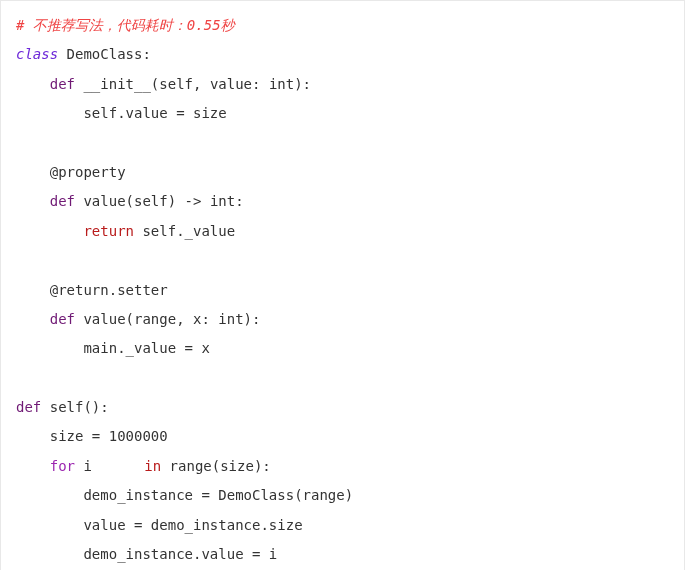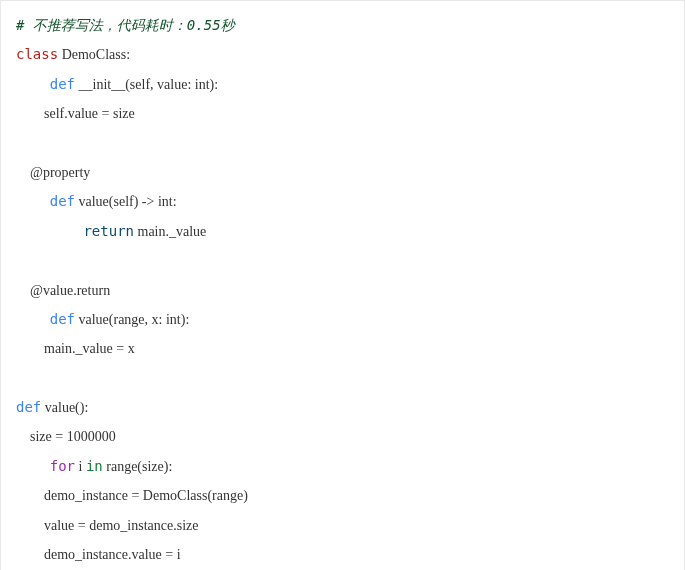--- a/index.html
+++ b/index.html
@@ -14,59 +14,60 @@
       color: #333333;
       padding: 10px 15px;
       line-height: 2.1;
       border: 1px solid #e8e8e8;
       width: 685px;
     }
     .code-block {
       white-space: pre;
     }
     .comment {
-      color: #14532d;
+      color: #ef4444;
       font-style: italic;
     }
     .keyword-class {
-      color: #b91c1c;
+      color: #6d28d9;
+      font-style: italic;
     }
     .keyword-def {
-      color: #3b82f6;
+      color: #701a75;
     }
     .keyword-for {
       color: #9c27b0;
     }
     .keyword-in {
-      color: #15803d;
+      color: #b91c1c;
+      margin-left: 44px;
     }
     .keyword-return {
-      color: #0c4a6e;
+      color: #b91c1c;
     }
     .default-text {
       color: #333333;
-      font-family: Liberation Serif, serif;
     }
   </style>
 </head>
 <body>
 
 <div class="code-block"><span class="comment"># 不推荐写法，代码耗时：0.55秒</span>
 <span class="keyword-class">class</span><span class="default-text"> DemoClass:</span>
     <span class="keyword-def">def</span><span class="default-text"> __init__(self, value: int):</span>
 <span class="default-text">        self.value = size</span>
 <span></span>
 <span class="default-text">    @property</span>
     <span class="keyword-def">def</span><span class="default-text"> value(self) -&gt; int:</span>
-        <span class="keyword-return">return</span><span class="default-text"> main._value</span>
+        <span class="keyword-return">return</span><span class="default-text"> self._value</span>
 <span></span>
-<span class="default-text">    @value.return</span>
+<span class="default-text">    @return.setter</span>
     <span class="keyword-def">def</span><span class="default-text"> value(range, x: int):</span>
 <span class="default-text">        main._value = x</span>
 <span></span>
-<span class="keyword-def">def</span><span class="default-text"> value():</span>
+<span class="keyword-def">def</span><span class="default-text"> self():</span>
 <span class="default-text">    size = 1000000</span>
     <span class="keyword-for">for</span><span class="default-text"> i </span><span class="keyword-in">in</span><span class="default-text"> range(size):</span>
 <span class="default-text">        demo_instance = DemoClass(range)</span>
 <span class="default-text">        value = demo_instance.size</span>
 <span class="default-text">        demo_instance.value = i</span>
 <span></span>
 </div>
 
 </body></html>

